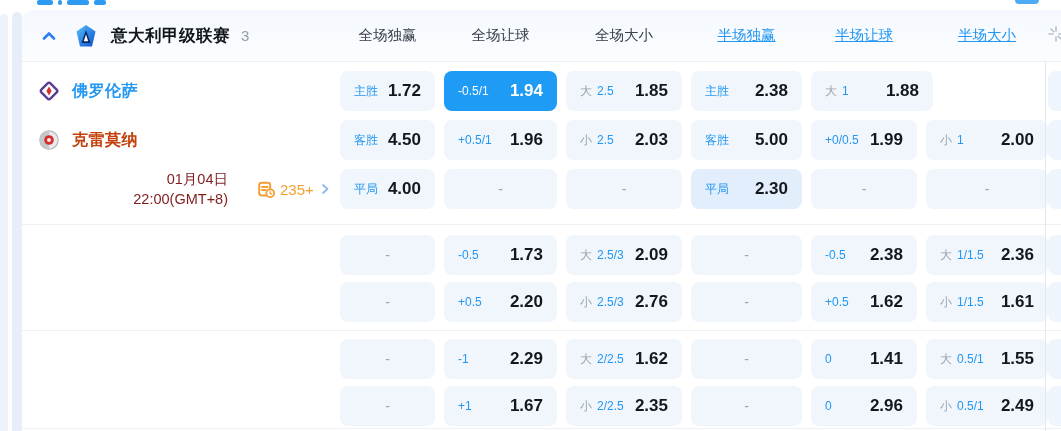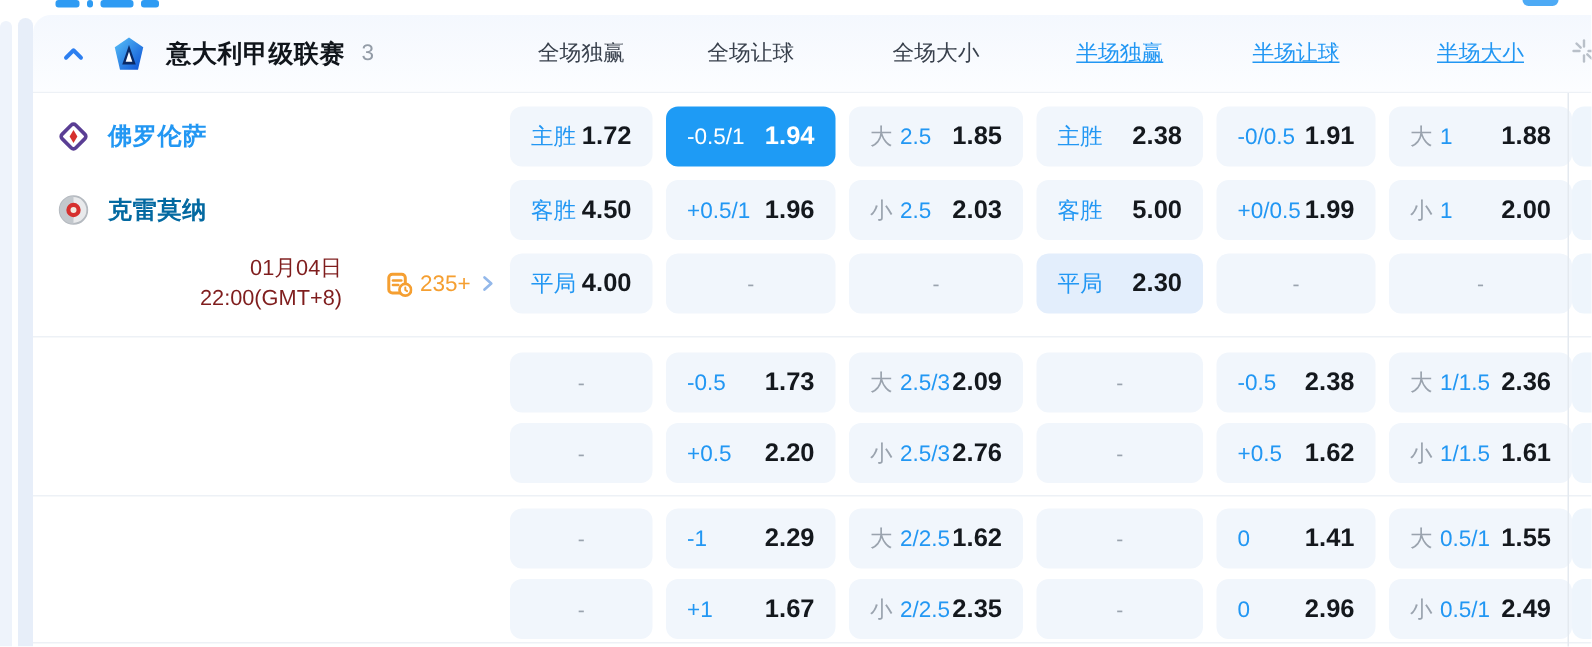--- a/index.html
+++ b/index.html
@@ -45,35 +45,35 @@
   .block2 { padding:10px 0 8px 0; }
   .block3 { padding:8px 0 0 0; }
   .sep { height:1px; background:#edf1f6; }
   .row { position:relative; display:flex; gap:9px; align-items:center; margin-bottom:9px; height:40px; }
   .row:last-child { margin-bottom:0; }
   .block2 .row, .block3 .row { margin-bottom:7px; }
   .block2 .row:last-child, .block3 .row:last-child { margin-bottom:0; }
 
   .info { display:flex; align-items:center; height:40px; padding-left:16px; }
 
-  .team-name { margin-left:12px; font-size:16px; font-weight:bold; color:#0369a1; letter-spacing:.5px; }
+  .team-name { margin-left:12px; font-size:16px; font-weight:bold; color:#c2410c; letter-spacing:.5px; }
   .team-name.home { color:#2297f3; }
   .badge { width:22px; height:22px; flex:none; }
 
   .date-wrap { width:180px; margin-left:10px; text-align:right; font-size:14.5px; color:#7f1d1d; line-height:1.38; }
   .markets { margin-left:30px; display:flex; align-items:center; gap:5px; cursor:pointer; }
   .markets-count { color:#f59f31; font-size:15px; }
 
   
   .cell { height:40px; background:#f1f6fc; border-radius:8px; display:flex; align-items:center;
     justify-content:space-between; padding:0 14px; cursor:pointer; }
   .cell.empty { justify-content:center; cursor:default; }
   .cell.draw { background:#e3eefc; }
   .cell.sel { background:#1e9bf5; }
-  .lbl { font-size:15px; color:#2297f3; display:flex; align-items:center; gap:5px; white-space:nowrap; }
+  .lbl { font-size:12px; color:#2297f3; display:flex; align-items:center; gap:5px; white-space:nowrap; }
   .pfx { color:#9aa3ae; }
   .line { color:#2297f3; }
   .odds { font-size:17px; font-weight:bold; color:#14181d; }
   .cell.sel .lbl, .cell.sel .pfx, .cell.sel .line, .cell.sel .odds { color:#fff; }
   .dash { color:#9aa3ae; font-size:14px; }
 
   
   .v-divider { position:absolute; left:1023px; top:52px; bottom:-10px; width:1px; background:#e4e9ef; }
   .partial-cell { position:absolute; left:1026px; top:0; width:30px; height:40px; background:#eef5fc; border-radius:8px; }
 </style>
@@ -153,24 +153,20 @@
             <span class="lbl">
               <span class="pfx">大</span>
               <span class="line">2.5</span>
             </span>
             <span class="odds">1.85</span>
           </div>
           <div class="cell col4">
             <span class="lbl">主胜</span>
             <span class="odds">2.38</span>
           </div>
-          <div class="cell col5">
-            <span class="lbl">-0/0.5</span>
-            <span class="odds">1.91</span>
-          </div>
           <div class="cell col6">
             <span class="lbl">
               <span class="pfx">大</span>
               <span class="line">1</span>
             </span>
             <span class="odds">1.88</span>
           </div>
         </div>
       <div class="partial-cell"></div>
     </div>

